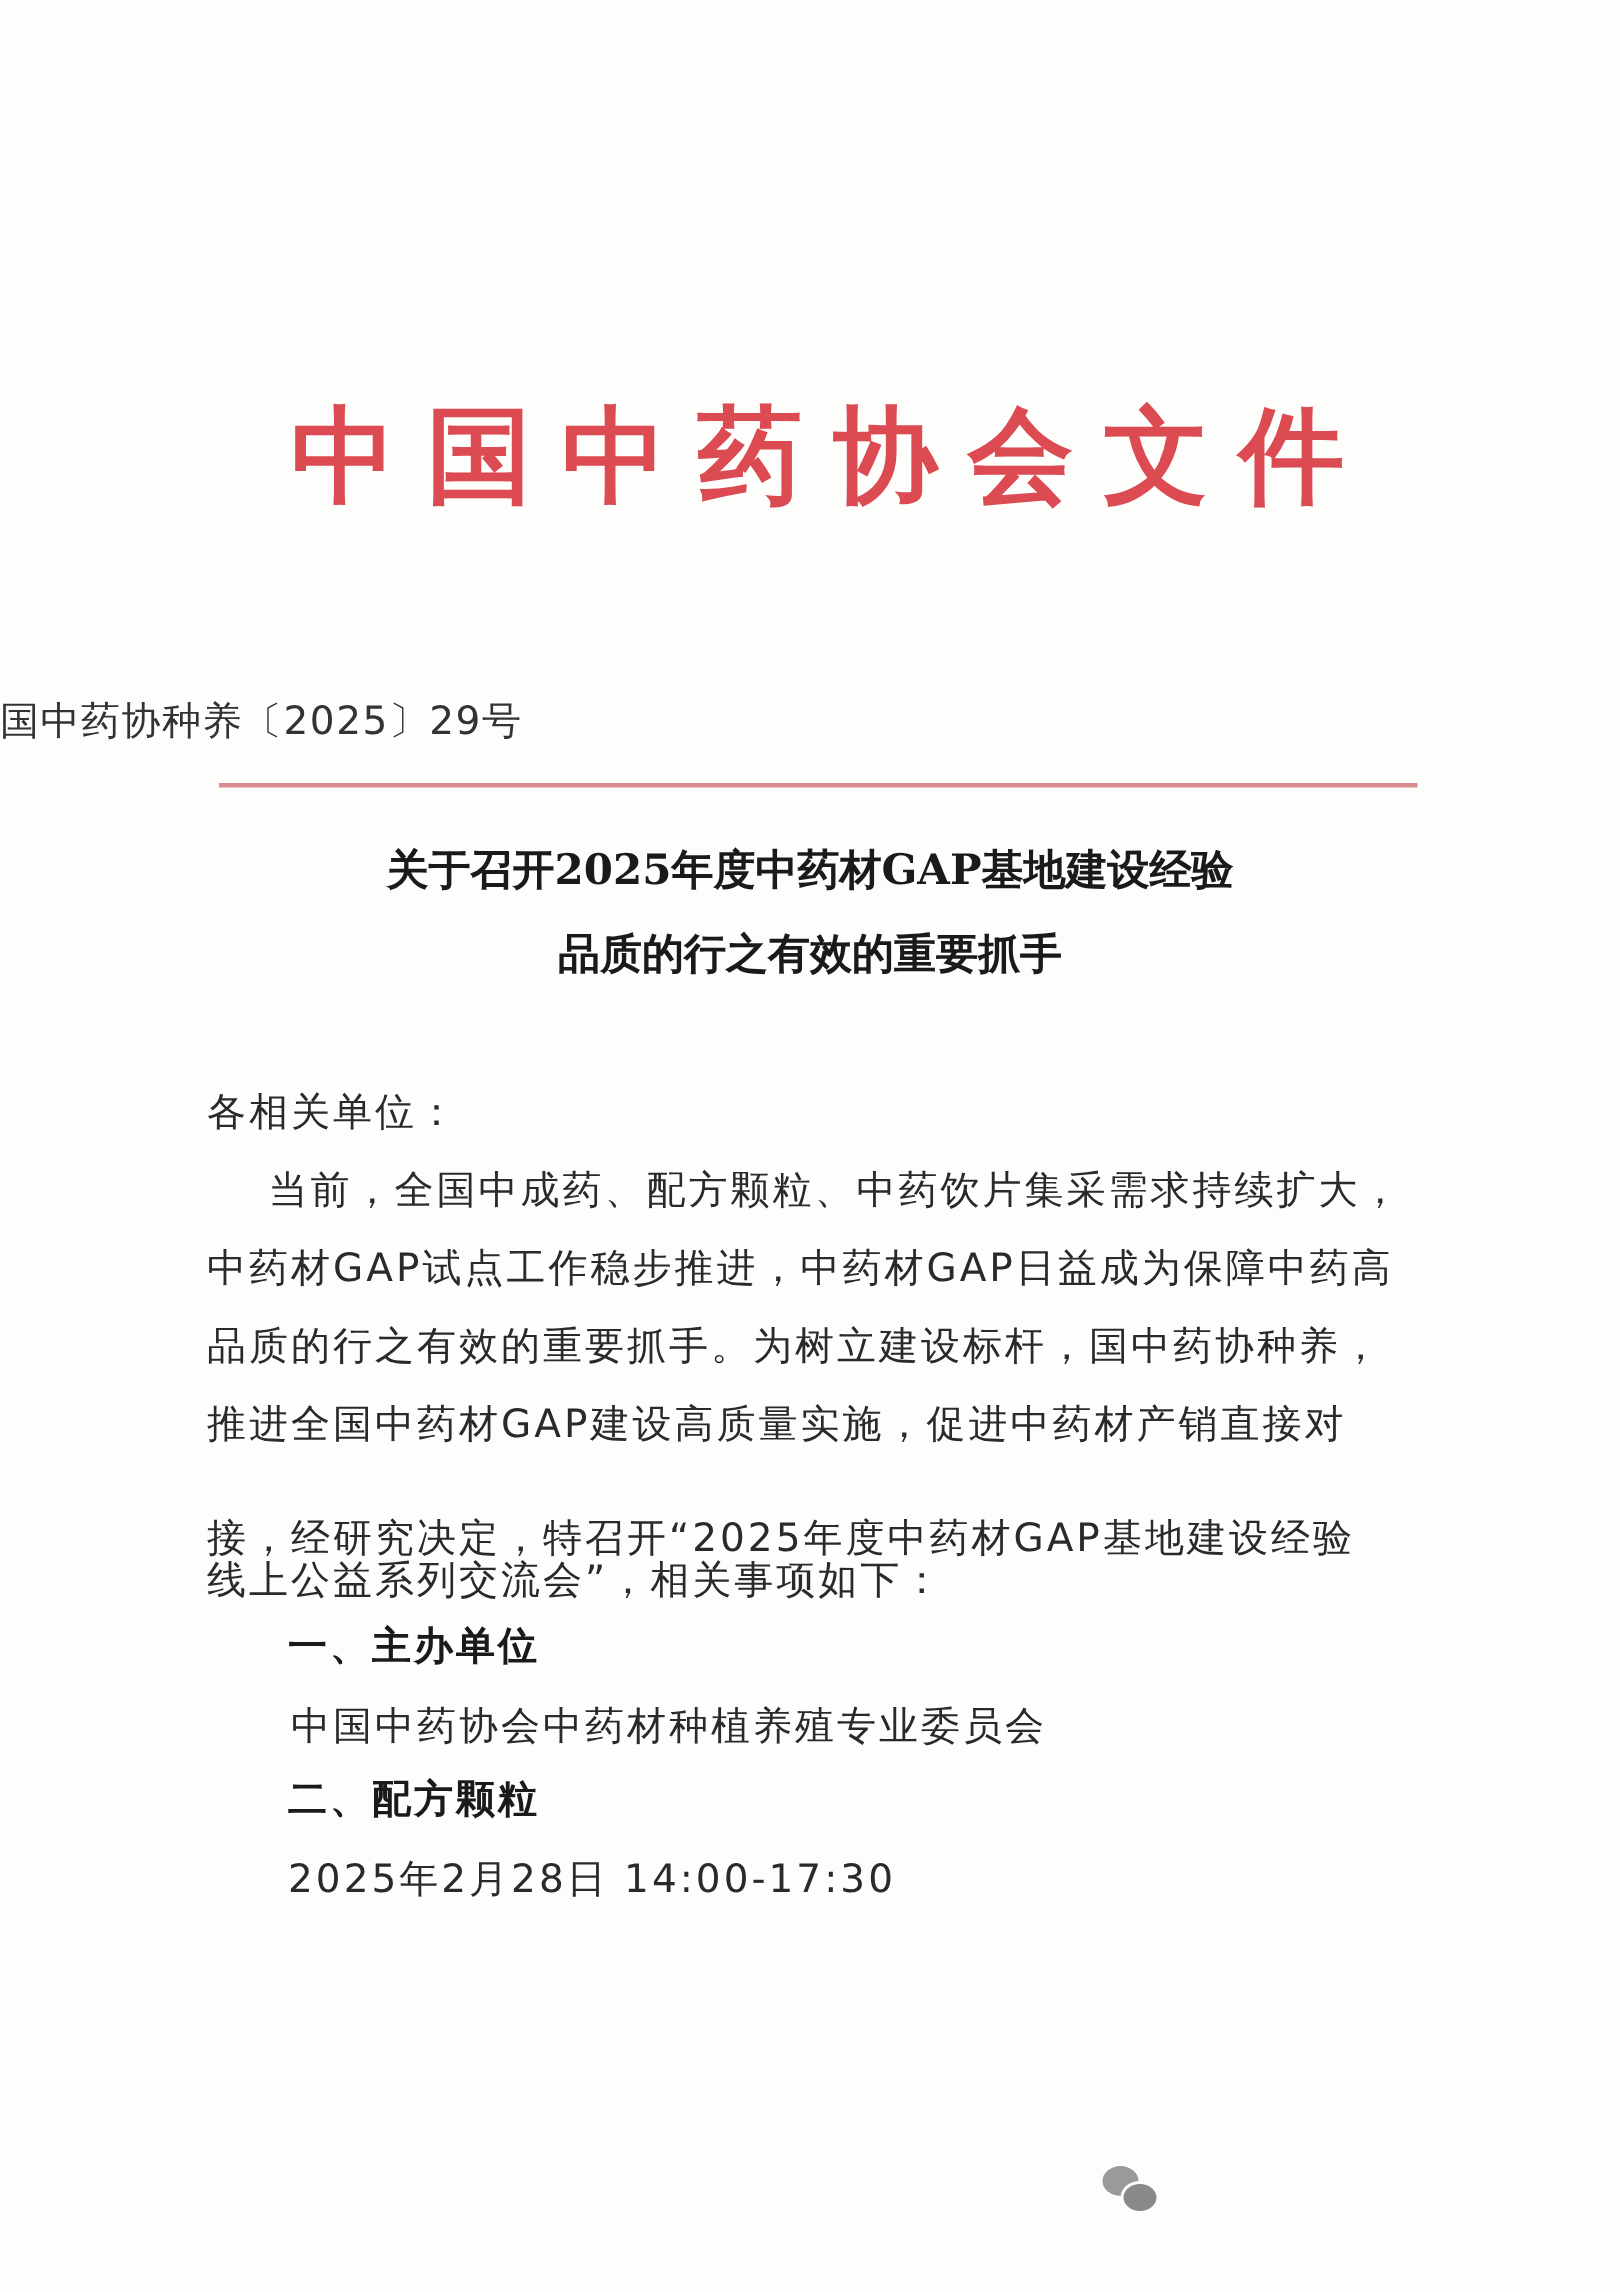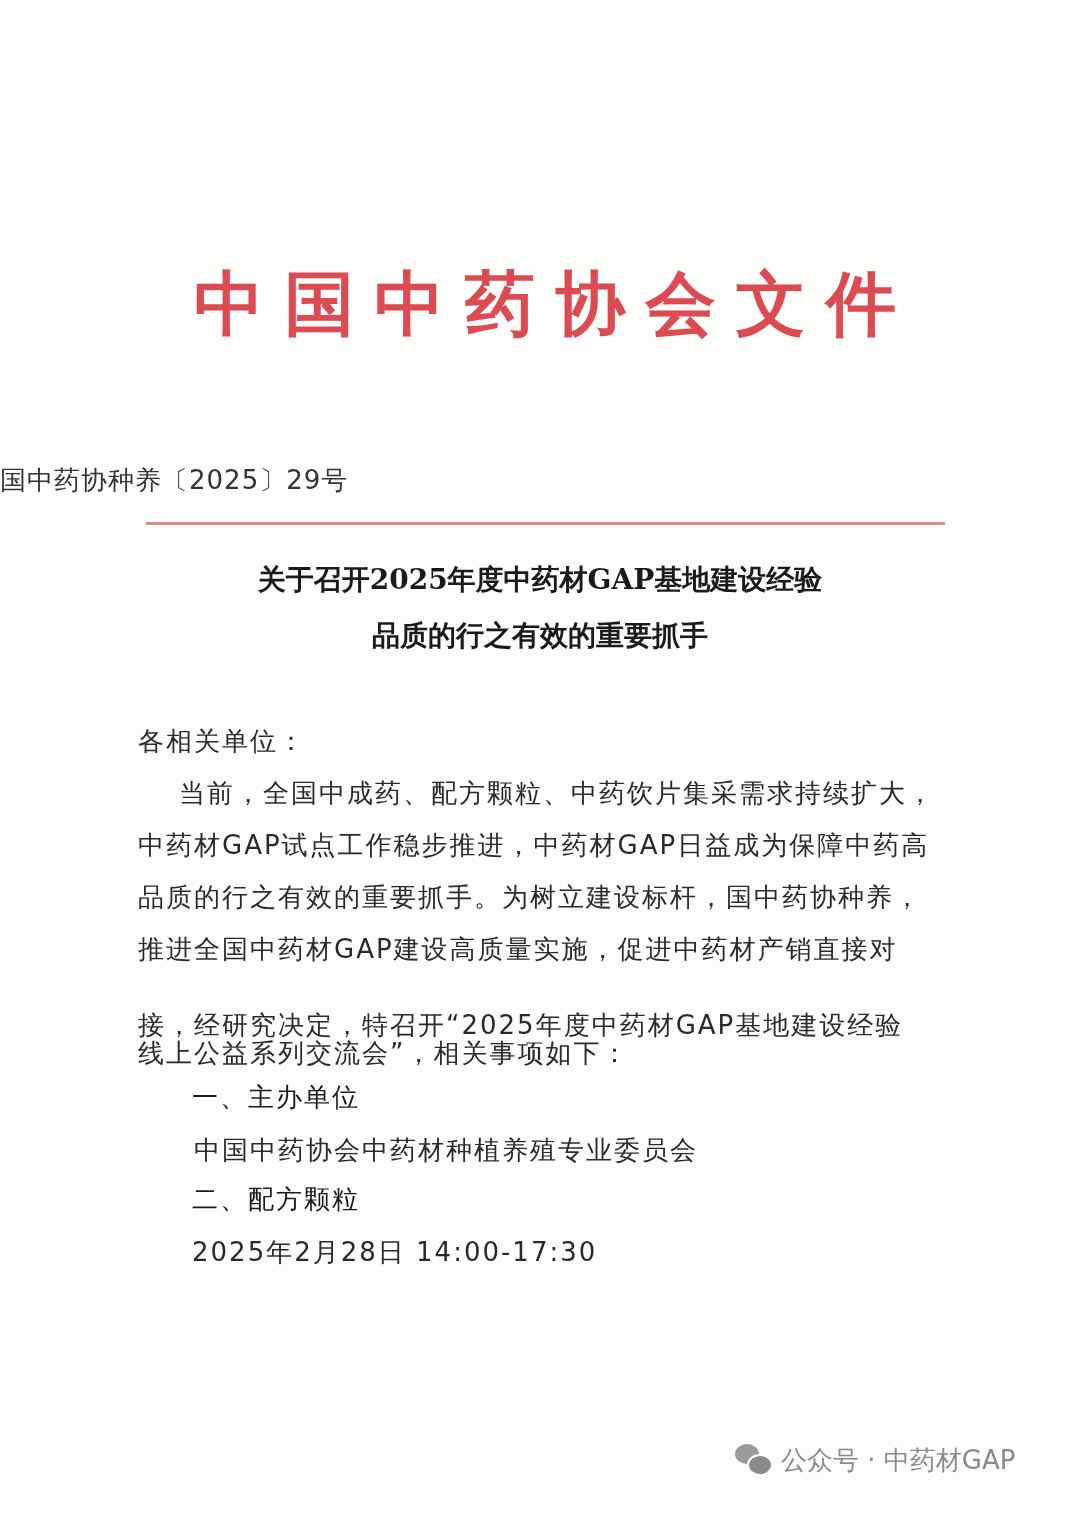--- a/index.html
+++ b/index.html
@@ -33,21 +33,21 @@
     line-height: 56px; color: #1a1a1a;
   }
   .body-text {
     position: absolute; left: 138px; width: 800px;
     font-family: "DejaVu Sans", sans-serif; font-size: 26px; color: #2a2a2a;
     letter-spacing: 2px;
   }
   .line { position: absolute; white-space: nowrap; }
   .salutation { top: 724px; left: 138px; }
   .p-line { left: 138px; }
-  .heading { font-weight: normal; color: #1a1a1a; }
+  .heading { font-weight: bold; color: #1a1a1a; }
   .watermark {
     position: absolute; left: 735px; top: 1440px; height: 40px;
     display: flex; align-items: center; gap: 10px;
     font-family: "DejaVu Sans", sans-serif; font-size: 26px; color: #8a8a8a;
   }
   .wechat-icon { width: 36px; height: 32px; position: relative; }
   .bubble1 { position: absolute; left: 0; top: 0; width: 24px; height: 20px; border-radius: 50%; background: #9a9a9a; }
   .bubble2 { position: absolute; left: 12px; top: 10px; width: 22px; height: 18px; border-radius: 50%; background: #8a8a8a; border: 2px solid #fdfdfc; }
 </style>
 </head>
@@ -90,16 +90,15 @@
 
     <div class="line heading" style="top:1182px; left:192px;">二、配方颗粒</div>
     <div class="line" style="top:1235px; left:192px;">2025年2月28日 14:00-17:30</div>
   </div>
 
   <div class="watermark">
     <div class="wechat-icon">
       <div class="bubble1"></div>
       <div class="bubble2"></div>
     </div>
-    <span>公众号 · 中药材GAP</span>
   </div>
 
 </div>
 
 </body></html>

